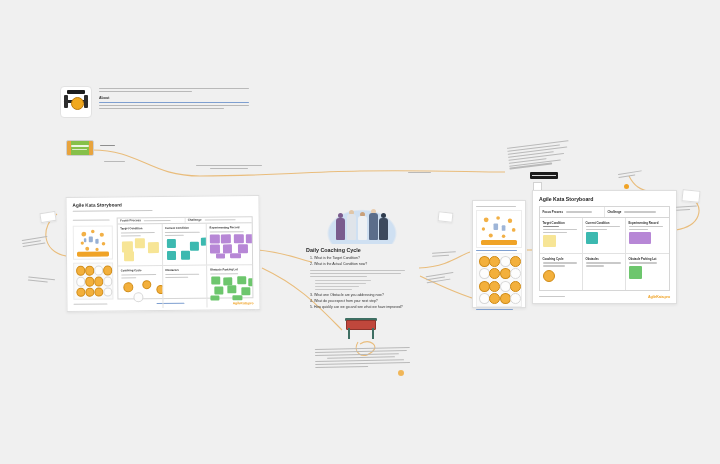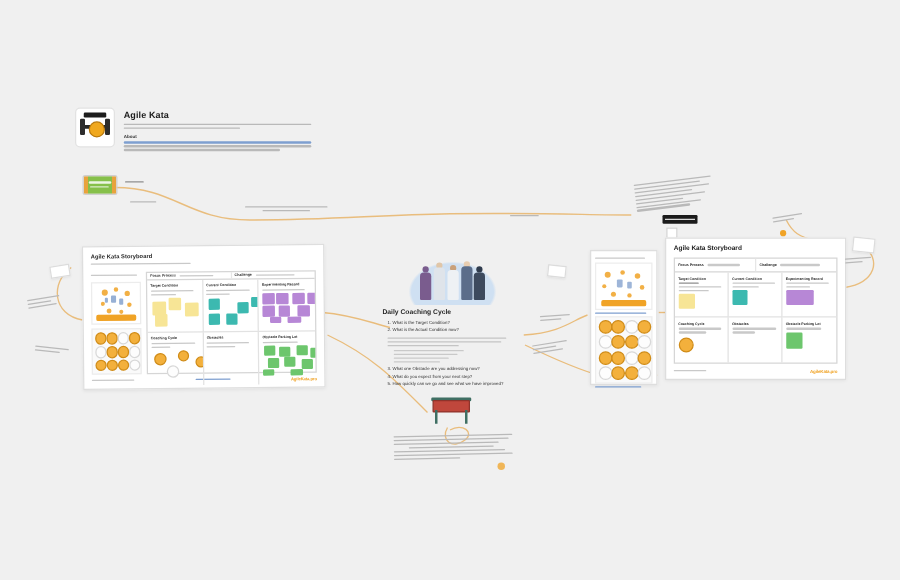--- a/index.html
+++ b/index.html
@@ -150,21 +150,20 @@
   <div class="node" id="header">
     <div class="hdr-row">
       <div class="logo-badge">
         <div class="logo-cap"></div>
         <div class="logo-bar"></div>
         <div class="logo-plate a"></div>
         <div class="logo-plate b"></div>
         <div class="logo-face"></div>
       </div>
       <div style="flex:1">
-        <div class="hdr-title">Agile Kata</div>
         <div class="hdr-sub">
           <div class="microline" style="width:100%"></div>
           <div class="microline" style="width:62%"></div>
         </div>
         <div class="hdr-h2">About</div>
         <div class="hdr-sub">
           <div class="microline lnk" style="width:100%"></div>
           <div class="microline" style="width:100%"></div>
           <div class="microline" style="width:83%"></div>
         </div>

